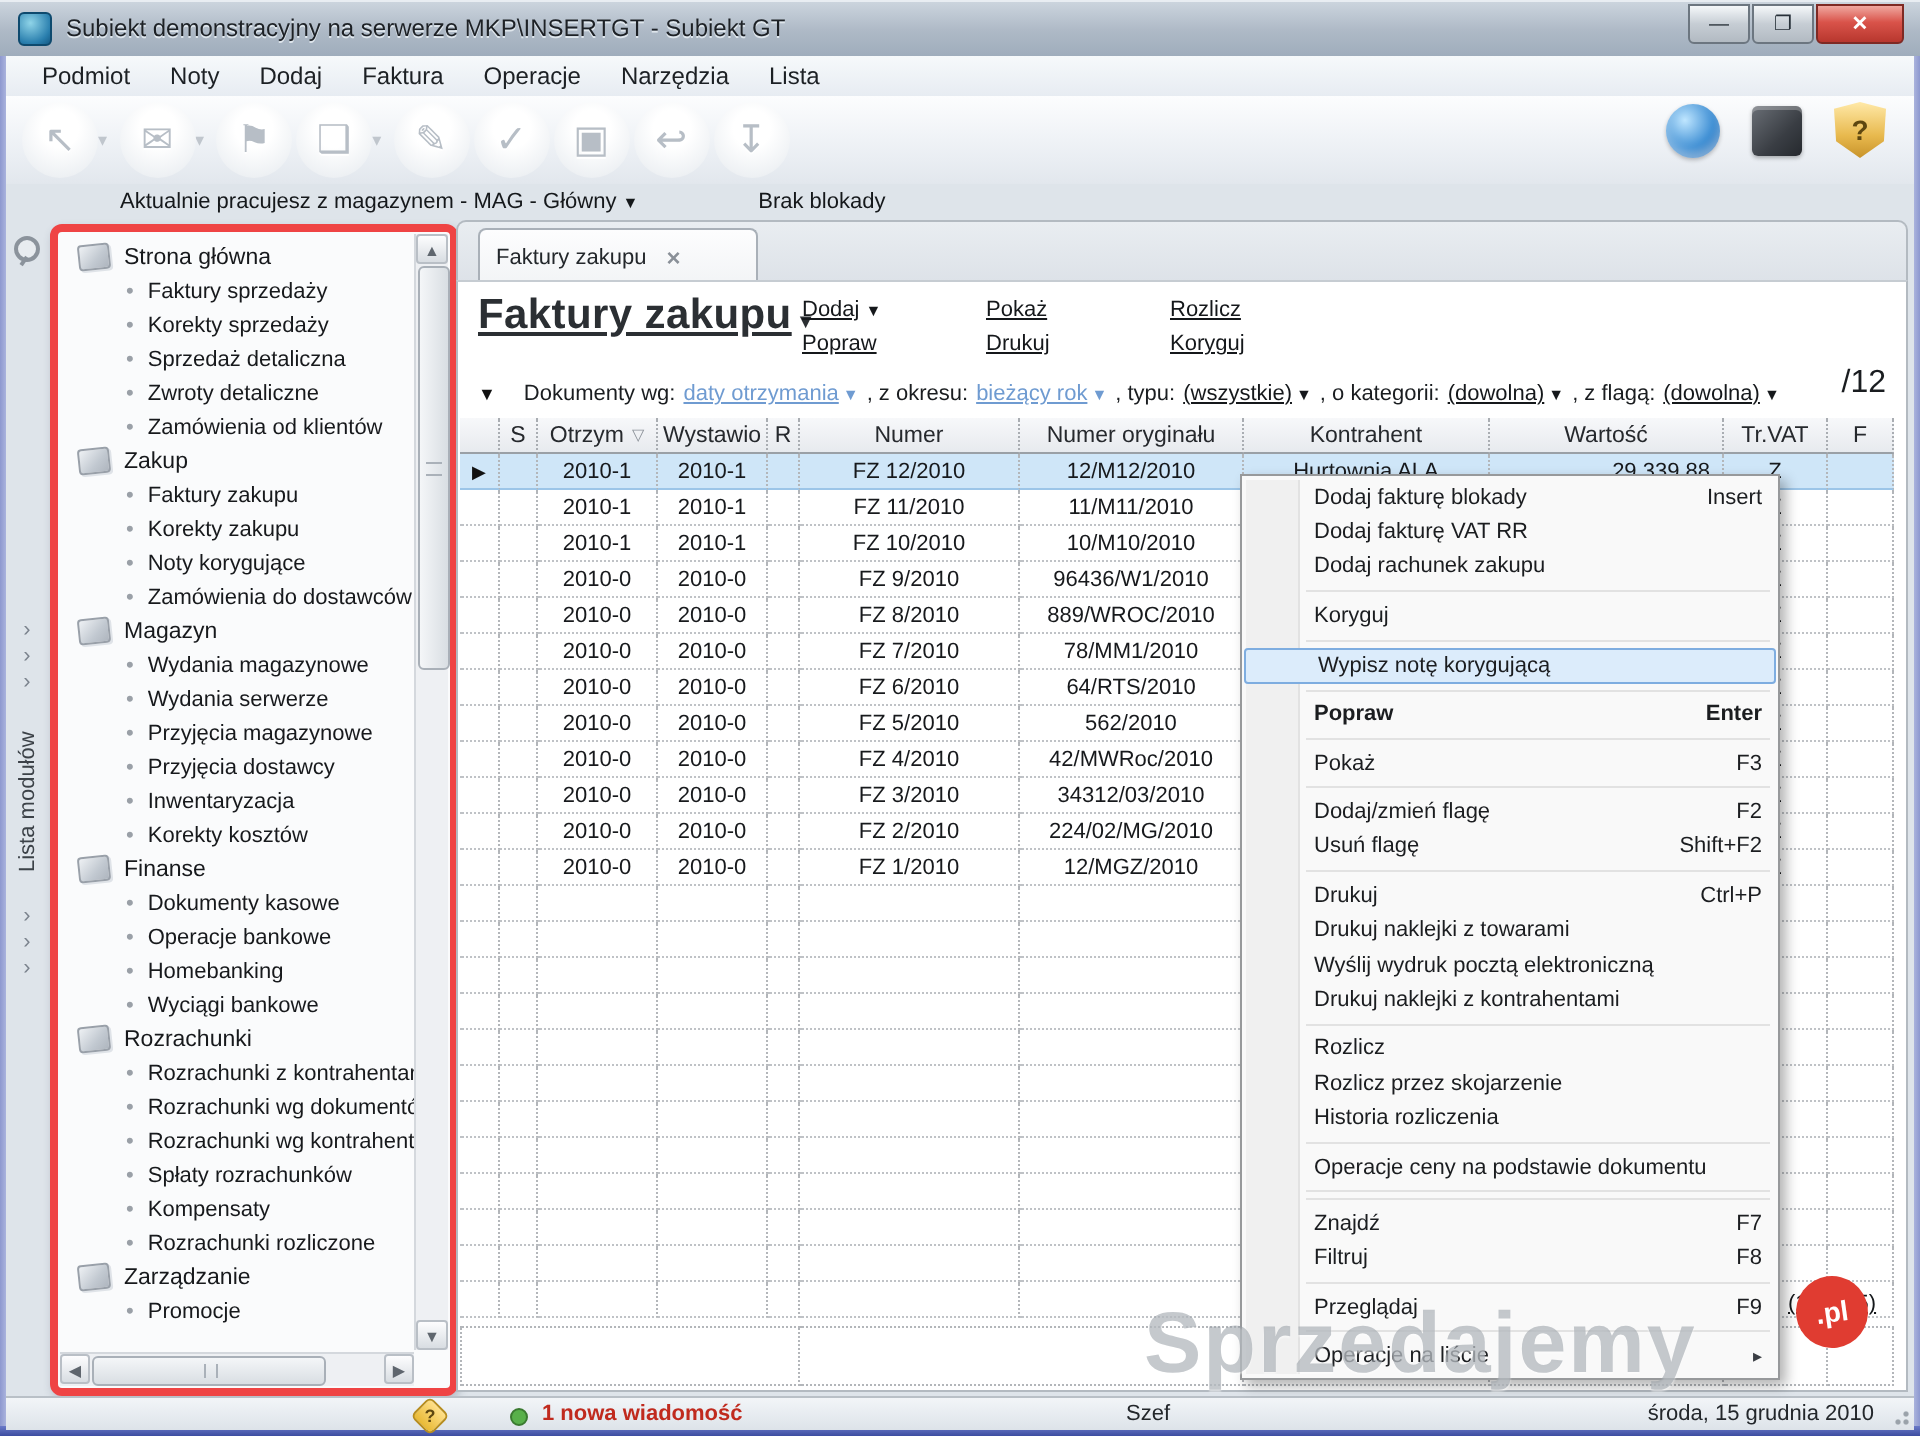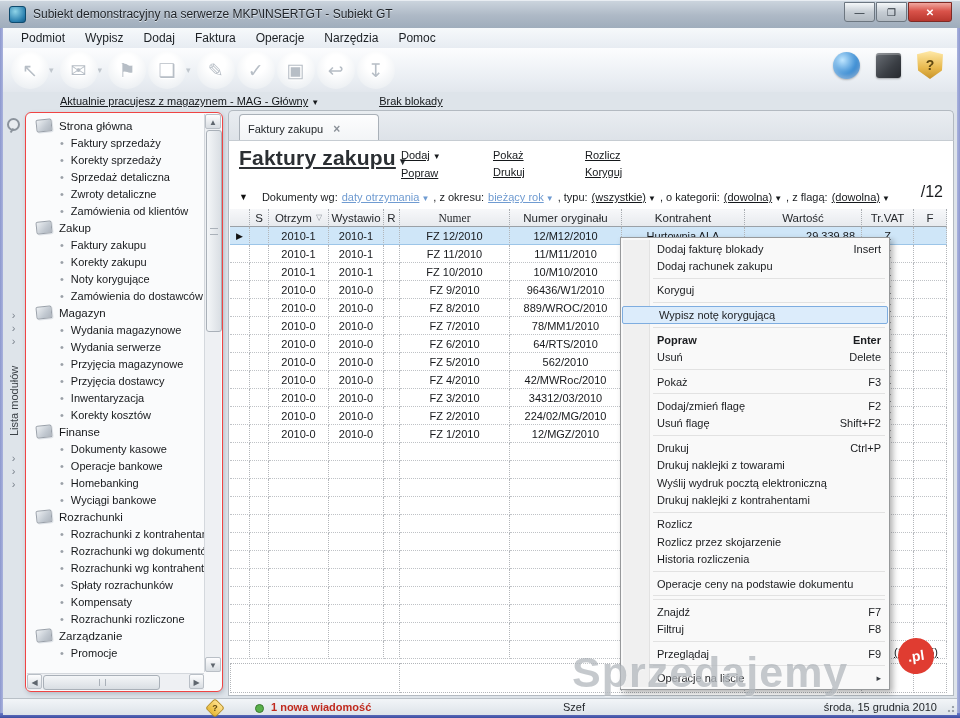--- a/index.html
+++ b/index.html
@@ -39,35 +39,35 @@
   .icon-globe{width:27px;height:27px;border-radius:50%;margin-left:16px;
     background:radial-gradient(circle at 35% 30%,#bfe6ff,#3f8fd4 55%,#1c5ea6);box-shadow:inset 0 -3px 5px rgba(255,255,255,.4),0 1px 2px rgba(0,0,0,.25);}
   .icon-cube{width:25px;height:25px;margin-left:16px;background:linear-gradient(135deg,#6a6f76,#3a3e44 60%,#26292e);
     border-radius:3px;box-shadow:inset 0 2px 0 rgba(255,255,255,.25),0 1px 2px rgba(0,0,0,.3);}
   .icon-shield{width:26px;height:28px;margin-left:16px;
     clip-path:polygon(50% 0,100% 12%,96% 70%,50% 100%,4% 70%,0 12%);
     background:linear-gradient(#ffe9a8,#e8b94e 60%,#c8932a);border:0;
     display:flex;align-items:center;justify-content:center;font-weight:bold;color:#5e4710;font-size:14px;}
   
   .infobar{position:absolute;left:3px;right:3px;top:92px;height:18px;display:flex;align-items:center;z-index:4;}
-  .infobar .lnk{font-size:11px;color:#15181b;text-decoration:underline;cursor:pointer;}
+  .infobar .lnk{font-size:11px;color:#15181b;cursor:pointer;}
   .infobar .w1{margin-left:57px;} .infobar .w2{margin-left:60px;}
   .caret-sm{font-size:8px;color:#15181b;margin-left:3px;text-decoration:none;display:inline-block;}
   
   .client{position:absolute;left:3px;right:3px;top:110px;height:588px;background:#dee4ea;}
   
   .module-strip{position:absolute;left:0;top:2px;width:21px;height:578px;}
   .pin-icon{width:9px;height:9px;border:2px solid #8b939c;border-radius:50%;margin:6px auto 0;position:relative;background:#e8ecf0;}
   .pin-icon:after{content:"";position:absolute;width:2px;height:5px;background:#8b939c;left:2px;top:8px;transform:rotate(35deg);}
   .strip-chevrons{display:flex;flex-direction:column;align-items:center;color:#7b838d;font-size:11px;line-height:13px;}
   .strip-chevrons.top{margin-top:178px;} .strip-chevrons.bot{margin-top:8px;}
   .strip-label{writing-mode:vertical-rl;transform:rotate(180deg);font-size:11px;color:#3c4248;margin:10px auto 0;height:86px;text-align:center;}
   
   .sidebar{position:absolute;left:22px;top:2px;width:196px;height:578px;background:#fafbfc;
-    border:1px solid #ef4444;border-radius:6px;box-shadow:1px 2px 4px rgba(60,70,90,.25);overflow:hidden;}
+    border:4px solid #ef4444;border-radius:6px;box-shadow:1px 2px 4px rgba(60,70,90,.25);overflow:hidden;}
   .tree{position:absolute;left:0;top:4px;right:18px;bottom:20px;overflow:hidden;}
   .tree-row{height:17px;display:flex;align-items:center;font-size:11px;color:#17191c;white-space:nowrap;overflow:hidden;}
   .tree-row.section{padding-left:10px;font-size:11.5px;}
   .tree-row.child{padding-left:34px;}
   .mod-icon{width:14px;height:11px;margin-right:7px;flex:0 0 auto;border:1px solid #99a0a9;border-radius:2px;
     background:linear-gradient(135deg,#eef1f4,#c2c9d1 60%,#aeb5be);transform:rotate(-6deg);box-shadow:1px 1px 0 #dfe3e8;}
   .bullet{color:#9aa0a7;margin-right:7px;font-size:11px;flex:0 0 auto;}
   .vscroll{position:absolute;right:1px;top:1px;width:16px;bottom:19px;background:#eef0f3;border-left:1px solid #d4d8dd;}
   .vscroll .arr{position:absolute;left:0;width:16px;height:15px;text-align:center;font-size:8px;color:#5f666e;line-height:15px;
     background:linear-gradient(#fdfdfe,#d8dde2);border:1px solid #b9bfc6;border-radius:2px;box-sizing:border-box;}
@@ -162,26 +162,26 @@
     <span class="title-text">Subiekt demonstracyjny na serwerze MKP\INSERTGT - Subiekt GT</span>
     <div class="winbtns">
       <div class="wbtn">—</div>
       <div class="wbtn">❐</div>
       <div class="wbtn close">✕</div>
     </div>
   </div>
 
   <div class="menubar" id="menubar">
       <span class="menu-item">Podmiot</span>
-      <span class="menu-item">Wypisz</span>
+      <span class="menu-item">Noty</span>
       <span class="menu-item">Dodaj</span>
       <span class="menu-item">Faktura</span>
       <span class="menu-item">Operacje</span>
       <span class="menu-item">Narzędzia</span>
-      <span class="menu-item">Pomoc</span>
+      <span class="menu-item">Lista</span>
     </div>
 
   <div class="toolbar" id="toolbar">
     <div class="tool-btn">
         <span class="glyph">↖</span>
       </div>
       <span class="tool-caret">▾</span>
       <div class="tool-btn">
         <span class="glyph">✉</span>
       </div>
@@ -419,21 +419,21 @@
               <div class="gcell" style="width: 60px; flex: 0 0 60px;">
                 <span>Otrzym</span>
                 <span class="sort-glyph">▽</span>
               </div>
               <div class="gcell" style="width: 55px; flex: 0 0 55px;">
                 <span>Wystawio</span>
               </div>
               <div class="gcell" style="width: 16px; flex: 0 0 16px;">
                 <span>R</span>
               </div>
-              <div class="gcell" style="width: 110px; flex: 0 0 110px; font-family: Liberation Serif, serif;">
+              <div class="gcell" style="width: 110px; flex: 0 0 110px;">
                 <span>Numer</span>
               </div>
               <div class="gcell" style="width: 112px; flex: 0 0 112px;">
                 <span>Numer oryginału</span>
               </div>
               <div class="gcell" style="width: 123px; flex: 0 0 123px;">
                 <span>Kontrahent</span>
               </div>
               <div class="gcell" style="width: 117px; flex: 0 0 117px;">
                 <span>Wartość</span>
@@ -784,38 +784,37 @@
     <div class="status-date">środa, 15 grudnia 2010</div>
     <div class="grip"></div>
   </div>
 
   <div class="ctxmenu" id="ctxmenu">
       <div class="mi">
         <span class="lbl">Dodaj fakturę blokady</span>
         <span class="sc">Insert</span>
       </div>
       <div class="mi">
+        <span class="lbl">Dodaj fakturę VAT RR</span>
+      </div>
+      <div class="mi">
         <span class="lbl">Dodaj rachunek zakupu</span>
       </div>
       <div class="msep"></div>
       <div class="mi">
         <span class="lbl">Koryguj</span>
       </div>
       <div class="msep"></div>
       <div class="mi hl">
         <span class="lbl">Wypisz notę korygującą</span>
       </div>
       <div class="msep"></div>
       <div class="mi bold">
         <span class="lbl">Popraw</span>
         <span class="sc">Enter</span>
-      </div>
-      <div class="mi">
-        <span class="lbl">Usuń</span>
-        <span class="sc">Delete</span>
       </div>
       <div class="msep"></div>
       <div class="mi">
         <span class="lbl">Pokaż</span>
         <span class="sc">F3</span>
       </div>
       <div class="msep"></div>
       <div class="mi">
         <span class="lbl">Dodaj/zmień flagę</span>
         <span class="sc">F2</span>

